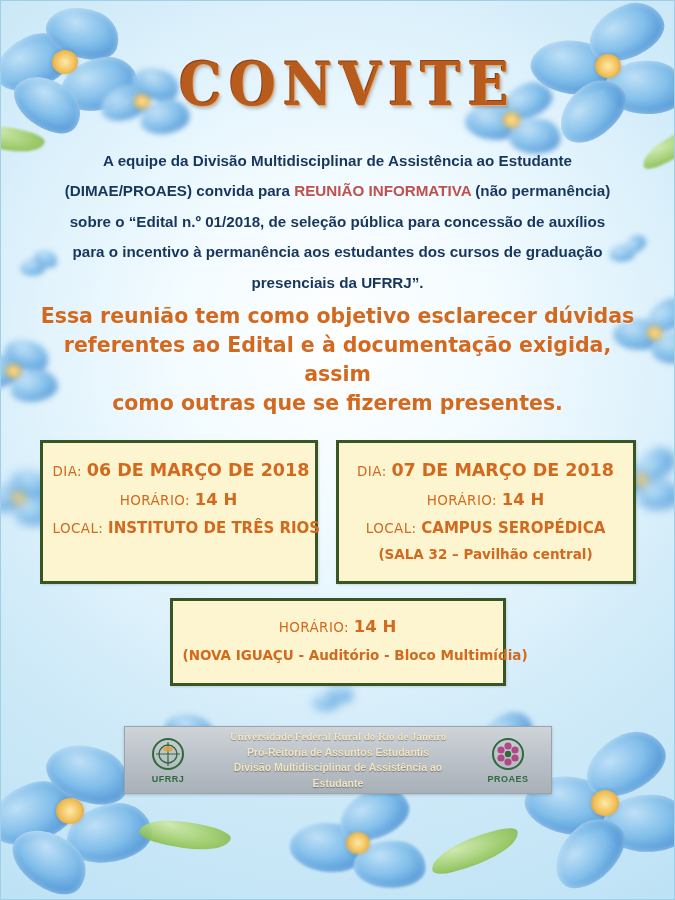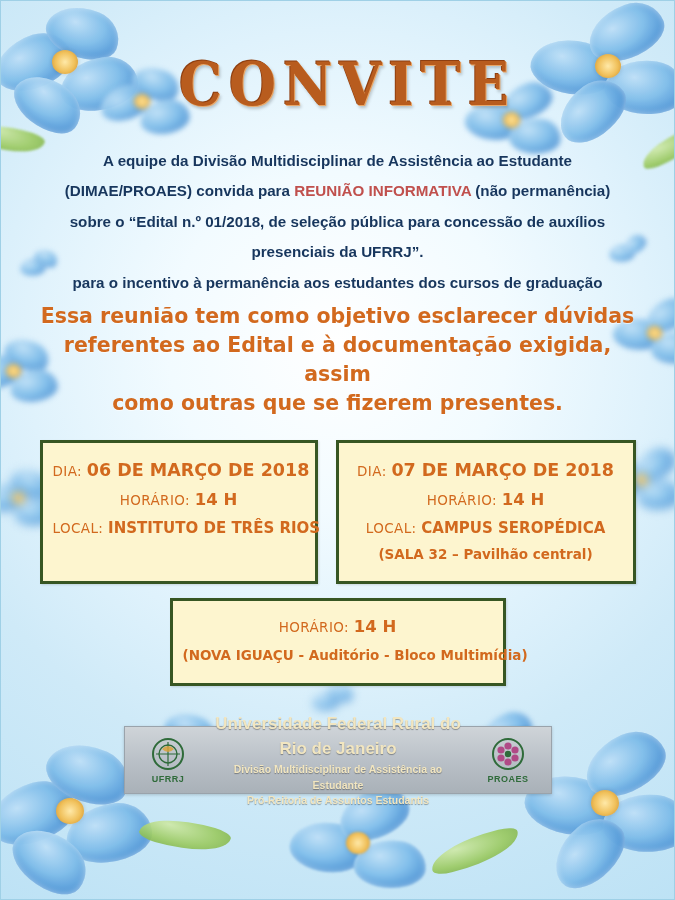--- a/index.html
+++ b/index.html
@@ -176,21 +176,21 @@
   }
   .footer-text {
     flex: 1;
     text-align: center;
     color: #f2e6c0;
     font-size: 10.5px;
     font-weight: 700;
     line-height: 1.5;
     text-shadow: 0 1px 1px rgba(0,0,0,.35);
   }
-  .footer-text .l1 { font-size: 17px; }
+  .footer-text .l1 { font-size: 11px; font-family: Liberation Serif, serif; }
 </style>
 </head>
 <body>
 
 <div class="poster">
 
   <div class="flora" style="left:-30px;top:-24px;width:250px;height:230px;">
     <div class="flower" style="left:24px;top:30px;width:150px;height:140px;">
       <div class="petal" style="left:0;top:30px;width:78px;height:52px;transform:rotate(-18deg);"></div>
       <div class="petal" style="left:52px;top:2px;width:74px;height:50px;transform:rotate(22deg);"></div>
@@ -323,22 +323,22 @@
   </div>
 
   <div class="para">
     <div>
       <span>A equipe da Divisão Multidisciplinar de Assistência ao Estudante</span>
     </div>
     <div>
       <span>(DIMAE/PROAES) convida para </span><span class="hl">REUNIÃO INFORMATIVA</span><span> (não permanência)</span>
     </div>
     <div>sobre o “Edital  n.º 01/2018, de seleção pública para concessão de   auxílios</div>
+    <div>para o incentivo à permanência aos estudantes  dos cursos de graduação</div>
     <div>presenciais da UFRRJ”.</div>
-    <div>para o incentivo à permanência aos estudantes  dos cursos de graduação</div>
   </div>
 
   <div class="para2">
     <div>Essa reunião tem como objetivo esclarecer dúvidas</div>
     <div>referentes ao Edital e à documentação exigida, assim</div>
     <div>como outras que se fizerem presentes.</div>
   </div>
 
   <div class="boxes-row">
 
@@ -398,22 +398,22 @@
           <circle cx="18" cy="18" r="9" fill="none" stroke="#2f6b3a" stroke-width="1.4"></circle>
           <path d="M18 6 L18 30 M6 18 L30 18" stroke="#2f6b3a" stroke-width="1.2"></path>
           <path d="M12 13 q6 -6 12 0 q-6 6 -12 0 Z" fill="#d9a23a" opacity=".85"></path>
         </svg>
       </div>
       <div>UFRRJ</div>
     </div>
 
     <div class="footer-text">
       <div class="l1">Universidade Federal Rural do Rio de Janeiro</div>
+      <div>Pró-Reitoria de Assuntos Estudantis</div>
       <div>Divisão Multidisciplinar de Assistência ao Estudante</div>
-      <div>Pró-Reitoria de Assuntos Estudantis</div>
     </div>
 
     <div class="footer-logo">
       <div class="logo-mark">
         <svg width="36" height="36" viewBox="0 0 36 36" aria-hidden="true">
           <circle cx="18" cy="18" r="15" fill="none" stroke="#2f6b3a" stroke-width="2"></circle>
           <g fill="#b04a86">
             <circle cx="18" cy="10" r="3.6"></circle>
             <circle cx="25" cy="14" r="3.6"></circle>
             <circle cx="25" cy="22" r="3.6"></circle>

